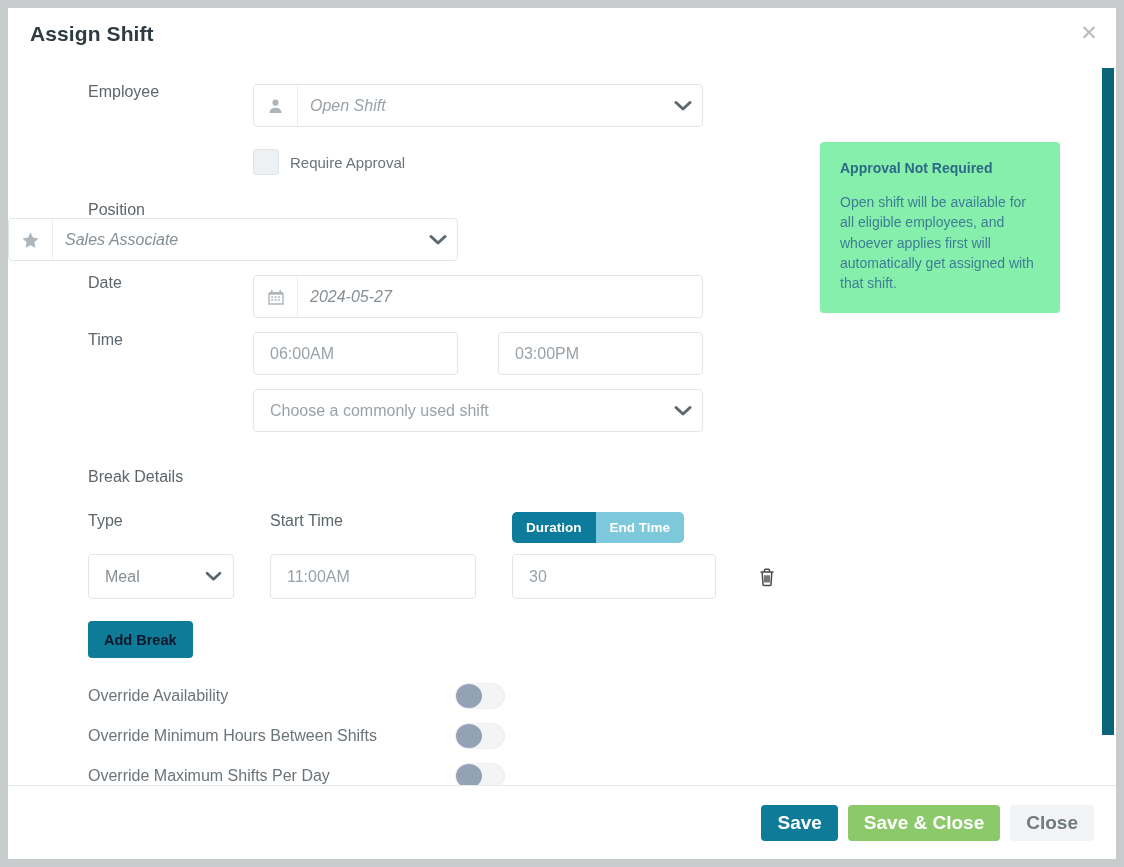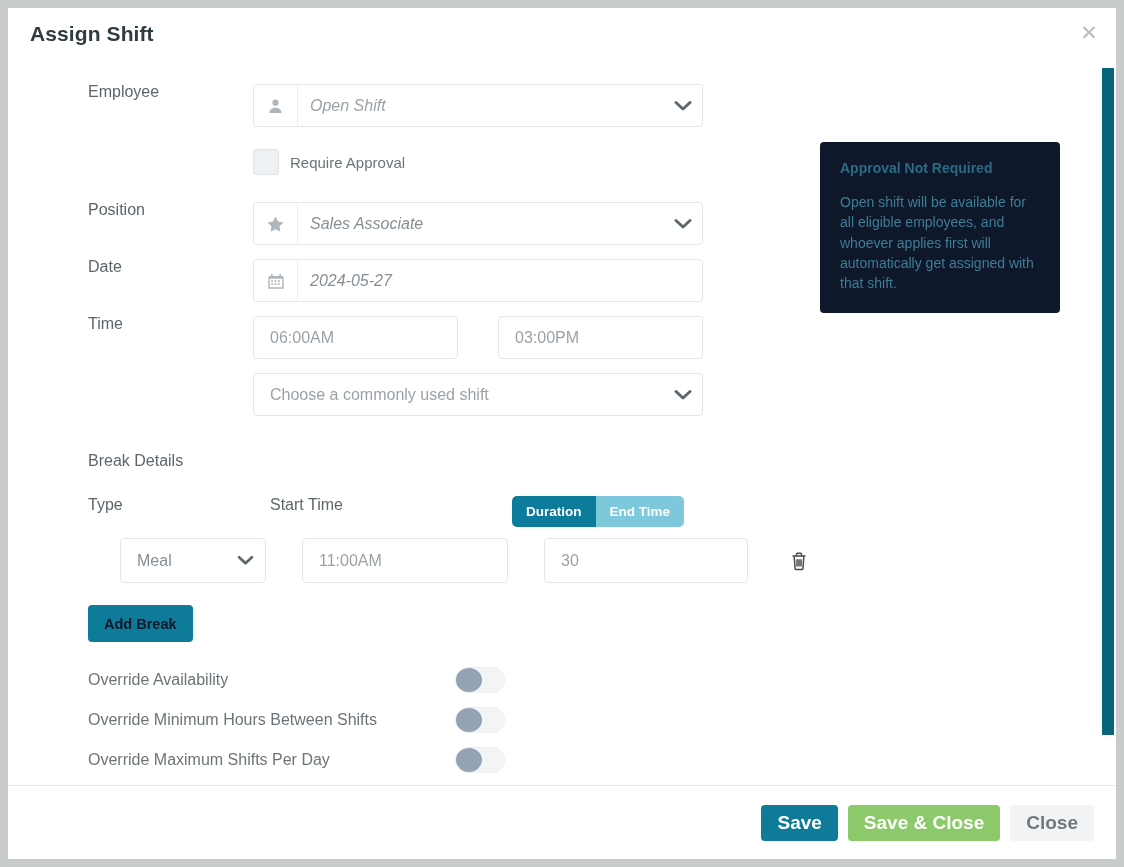--- a/index.html
+++ b/index.html
@@ -158,21 +158,21 @@
     border-radius: 3px;
     background: #eef1f3;
   }
   .checklabel { font-size: 15px; color: #6a7479; }
 
   
   .info-panel {
     position: absolute;
     left: 812px; top: 82px;
     width: 240px;
-    background: #0f172a;
+    background: #86efac;
     border-radius: 4px;
     padding: 18px 20px 20px 20px;
   }
   .info-title {
     font-size: 14px;
     font-weight: bold;
     color: #2b6b85;
     margin-bottom: 16px;
   }
   .info-text {
@@ -208,21 +208,21 @@
     align-items: center;
     font-size: 13.5px;
     font-weight: bold;
     color: #ffffff;
   }
   .seg-active { background: #0d7c9c; }
   .seg-inactive { background: #7ec8dc; }
 
   .break-row {
     display: flex;
-    padding-left: 112px;
+    padding-left: 80px;
     margin-top: 11px;
     align-items: center;
   }
   .type-select {
     width: 146px; height: 45px;
     border: 1px solid #e3e6e8;
     border-radius: 4px;
     display: flex; align-items: center;
     padding-left: 16px;
     font-size: 16px; color: #868f95;
@@ -361,21 +361,21 @@
         <div class="flabel"></div>
         <div class="fctl">
           <div class="checkrow">
             <div class="checkbox"></div>
             <div class="checklabel">Require Approval</div>
           </div>
         </div>
       </div>
 
       
-      <div class="frow" style="margin-top:27px;">
+      <div class="frow" style="margin-top:27px;flex-direction:column;">
         <div class="flabel">Position</div>
         <div class="fctl">
           <div class="input-group">
             <div class="ig-icon">
               <svg width="17" height="16" viewBox="0 0 18 17" fill="currentColor">
                   <path d="M9 0.6l2.6 5.3 5.9.9-4.3 4.2 1 5.8L9 14l-5.2 2.8 1-5.8L.5 6.8l5.9-.9z"></path>
                 </svg>
             </div>
             <div class="ig-field" style="color:#868f95;">Sales Associate</div>
             <div class="caret">

